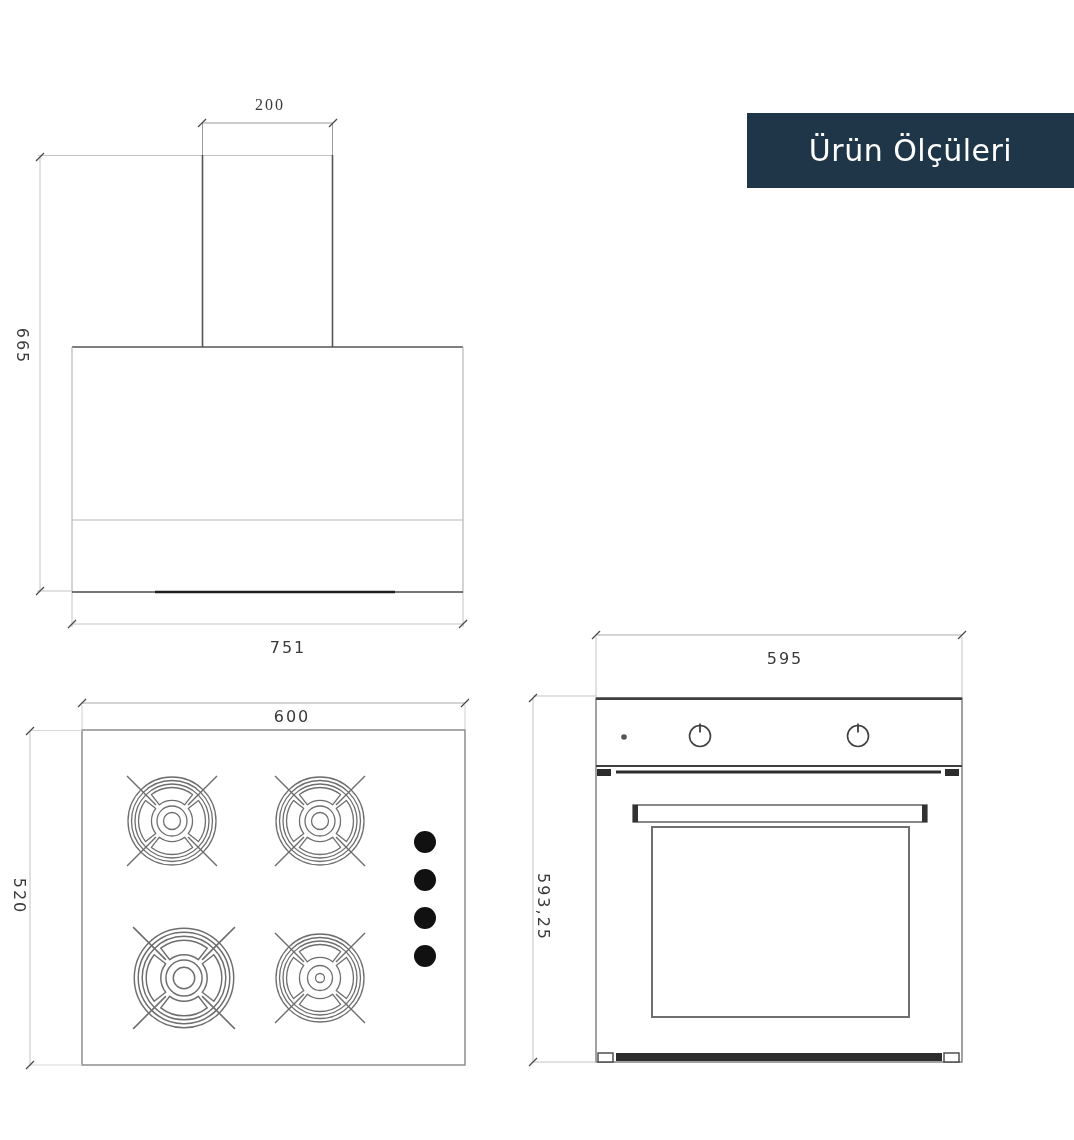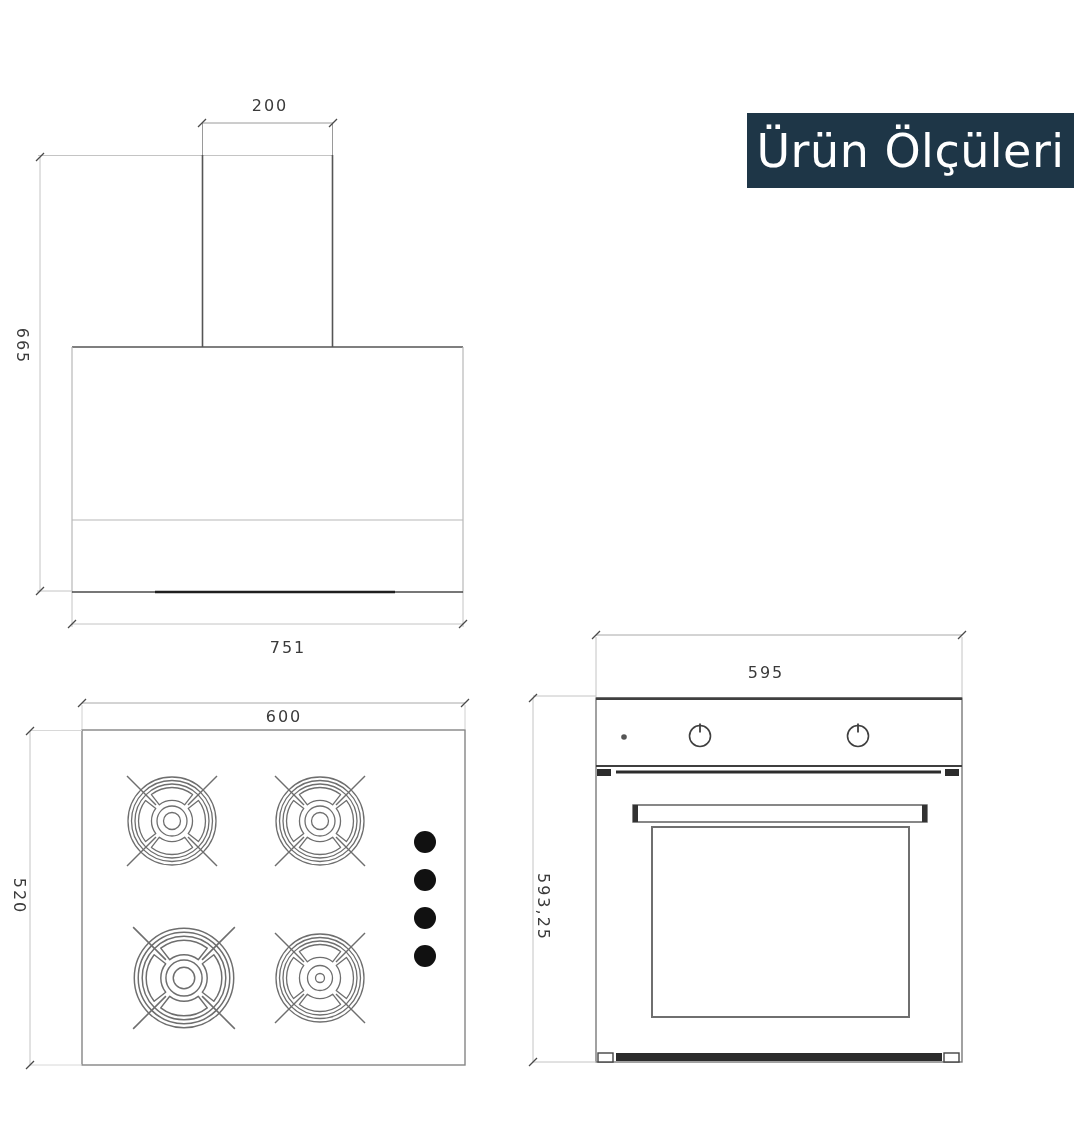--- a/index.html
+++ b/index.html
@@ -9,21 +9,21 @@
   }
   .art{position:absolute;left:0;top:0;}
   .dim{
     position:absolute;font-size:16px;color:#3a3a3a;letter-spacing:2px;
     white-space:nowrap;transform:translate(-50%,-50%);
   }
   .dim.vert{transform:translate(-50%,-50%) rotate(90deg);}
   .badge{
     position:absolute;left:747px;top:113px;width:327px;height:75px;
     background:#1e3647;color:#ffffff;display:flex;align-items:center;justify-content:center;
-    font-size:46px;font-weight:500;letter-spacing:0.5px;
+    font-size:30px;font-weight:500;letter-spacing:0.5px;
   }
 </style>
 </head>
 <body>
 
 <div class="canvas">
 
   <svg class="art" width="1074" height="1140" viewBox="0 0 1074 1140">
     <defs>
       <g id="tick">
@@ -194,27 +194,27 @@
       <g>
         <line x1="533" y1="696" x2="596" y2="696" stroke="#c4c4c4" stroke-width="1"></line>
         <line x1="533" y1="1062" x2="596" y2="1062" stroke="#c4c4c4" stroke-width="1"></line>
         <line x1="533" y1="698" x2="533" y2="1062" stroke="#c4c4c4" stroke-width="1"></line>
         <use href="#tick" transform="translate(533,698)"></use>
         <use href="#tick" transform="translate(533,1062)"></use>
       </g>
     </g>
   </svg>
 
-  <div class="dim" style="left:270px;top:105px;">200</div>
+  <div class="dim" style="left:270px;top:105px;font-family:Liberation Serif, serif;">200</div>
   <div class="dim vert" style="left:22px;top:346px;">665</div>
   <div class="dim" style="left:288px;top:647px;">751</div>
 
-  <div class="dim" style="left:284px;top:716px;">600</div>
+  <div class="dim" style="left:292px;top:716px;">600</div>
   <div class="dim vert" style="left:19px;top:896px;">520</div>
 
-  <div class="dim" style="left:766px;top:658px;margin-top:14px;">595</div>
+  <div class="dim" style="left:785px;top:658px;">595</div>
   <div class="dim vert" style="left:543px;top:907px;">593,25</div>
 
   <div class="badge">
     <span>Ürün Ölçüleri</span>
   </div>
 
 </div>
 
 </body></html>

